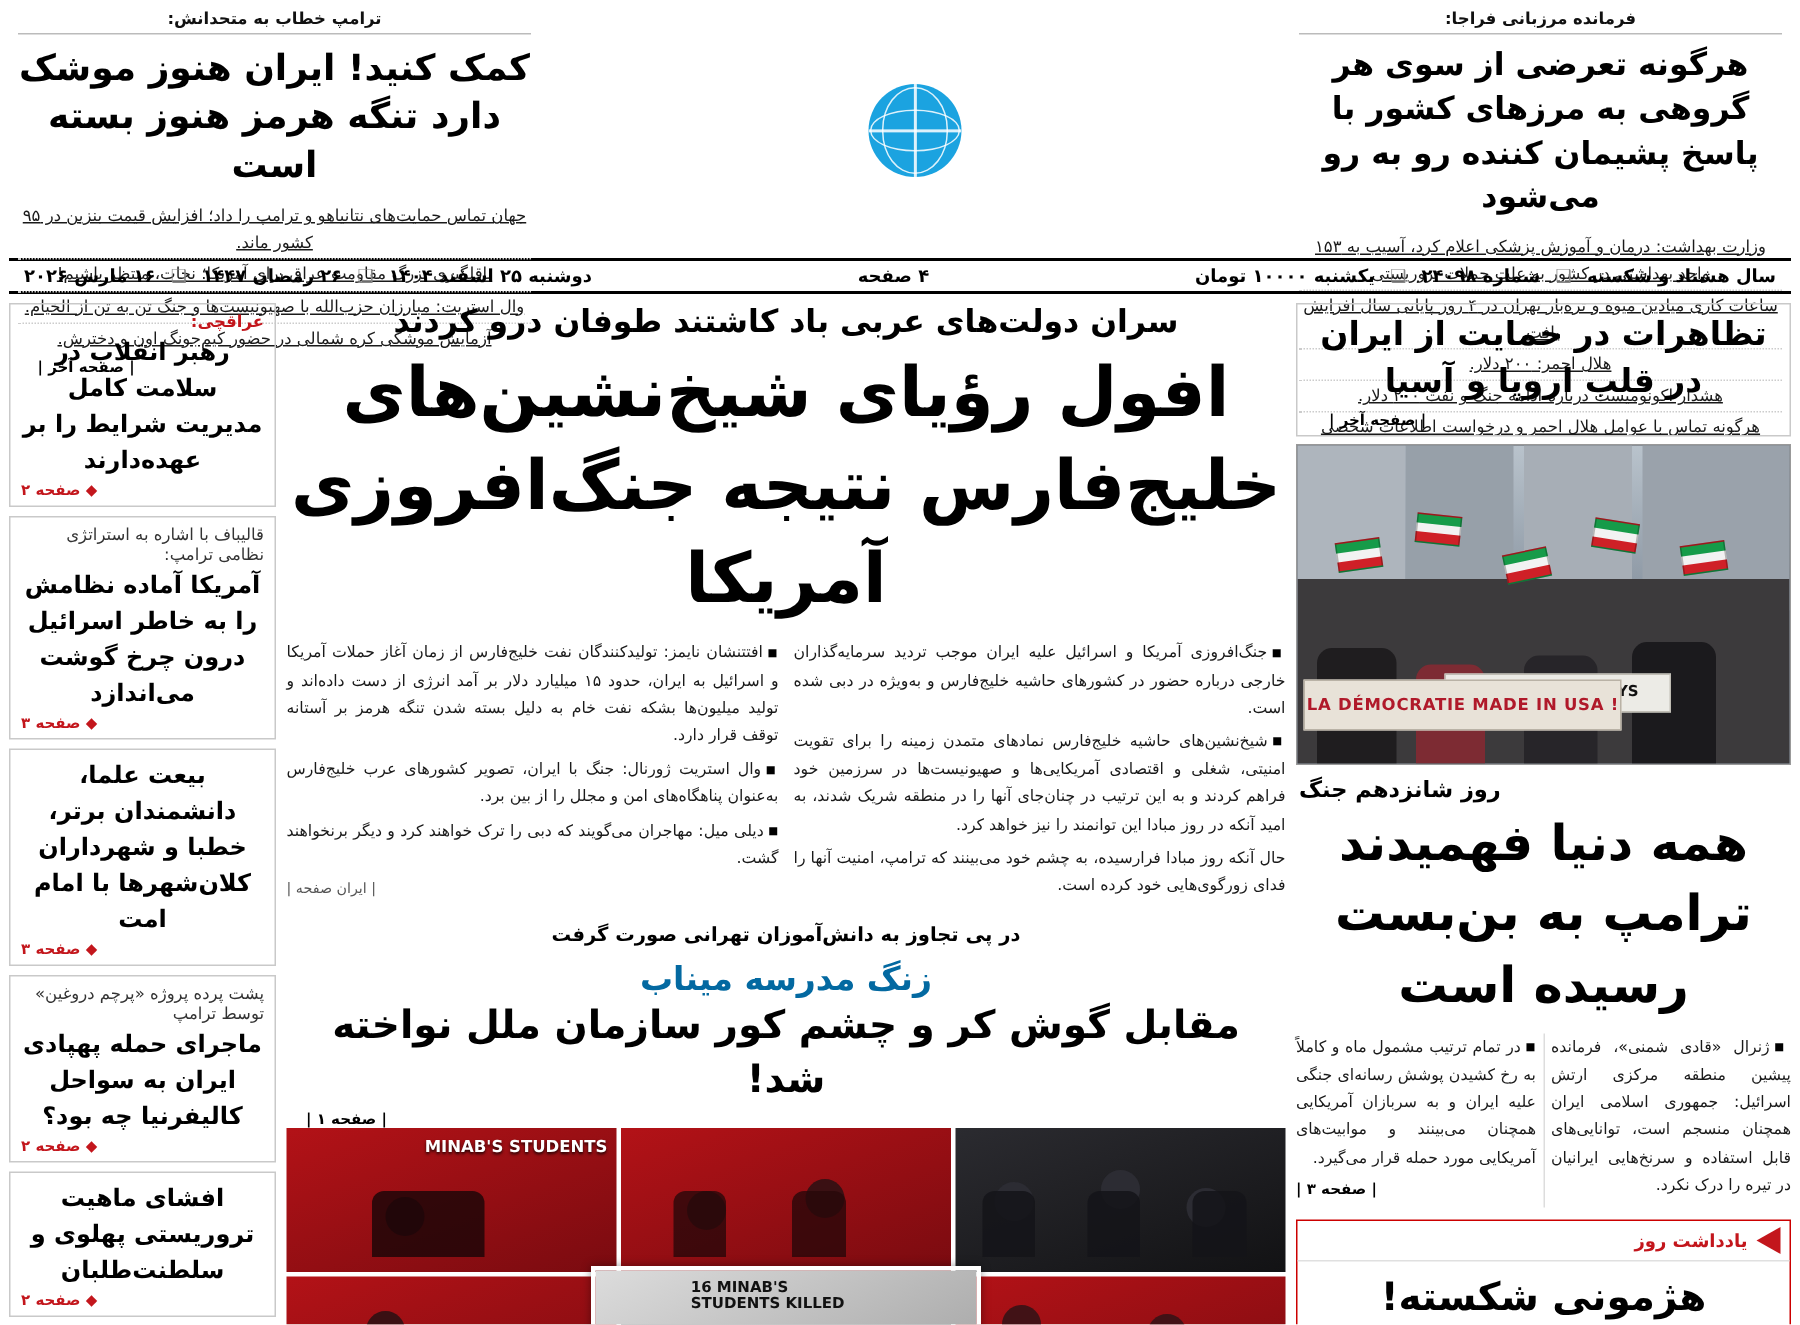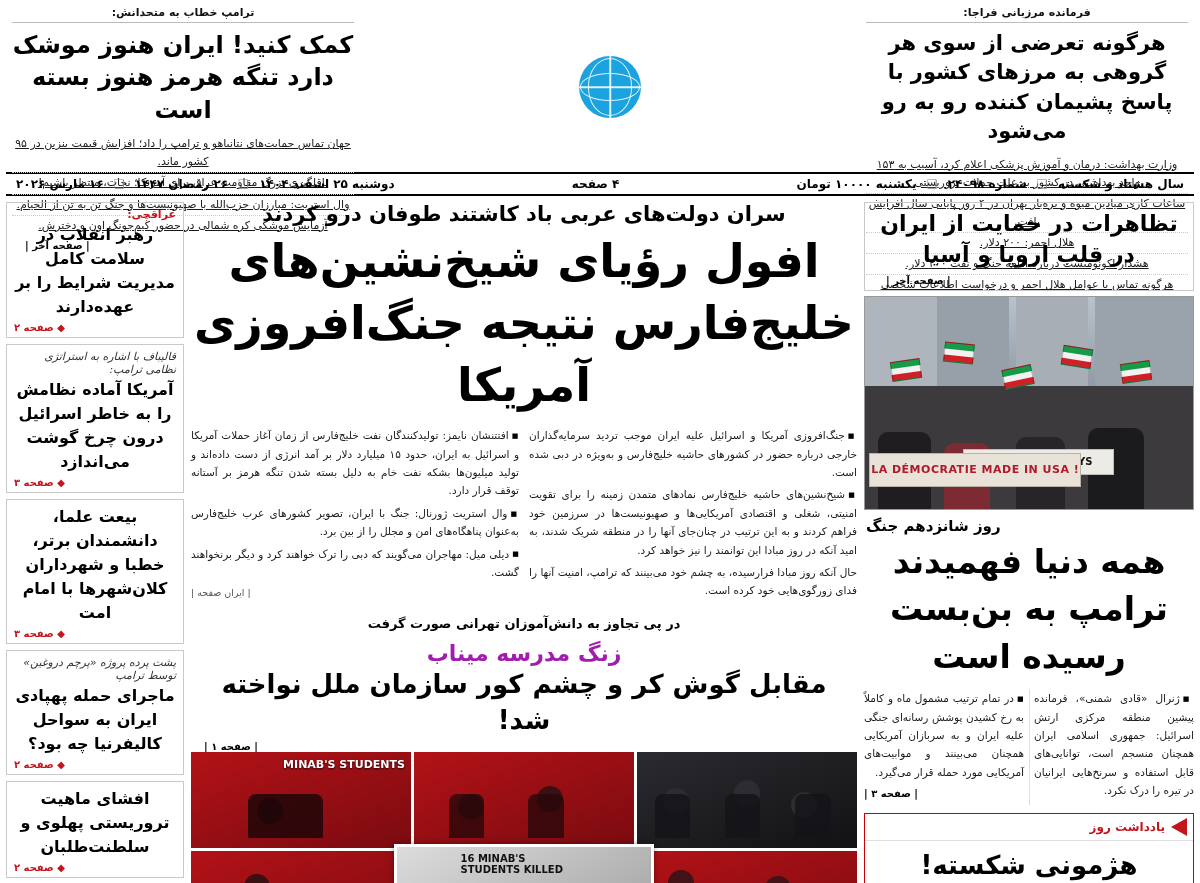--- a/index.html
+++ b/index.html
@@ -261,21 +261,21 @@
     margin: 2px 0 10px 0;
   }
   .lead-flex { display: flex; gap: 10px; }
   .lead-flex .c { flex: 1 1 50%; }
   .src { text-align: left; font-size: 9.5px; color: #555; }
 
   .sec-title {
     text-align: center;
     font-size: 22px;
     font-weight: bold;
-    color: #a21caf;
+    color: #0369a1;
     margin-top: 10px;
   }
   .sec-sub {
     text-align: center;
     font-size: 26px;
     font-weight: bold;
     color: #000;
     line-height: 1.4;
     margin-bottom: 6px;
   }
@@ -323,21 +323,21 @@
     border: 1px solid #c9c9c9;
     padding: 5px 7px 4px 7px;
     margin-bottom: 6px;
   }
   .box-kicker {
     font-size: 11px;
     font-weight: bold;
     color: #c3161c;
     margin-bottom: 2px;
   }
-  .box-kicker.gray { color:#333; font-weight:normal;font-style:italic; }
+  .box-kicker.gray { color:#333; font-weight:normal; }
   .box-title {
     font-size: 16px;
     font-weight: bold;
     line-height: 1.5;
     text-align: center;
     color: #000;
   }
   .box-page {
     text-align: left;
     font-size: 10px;

